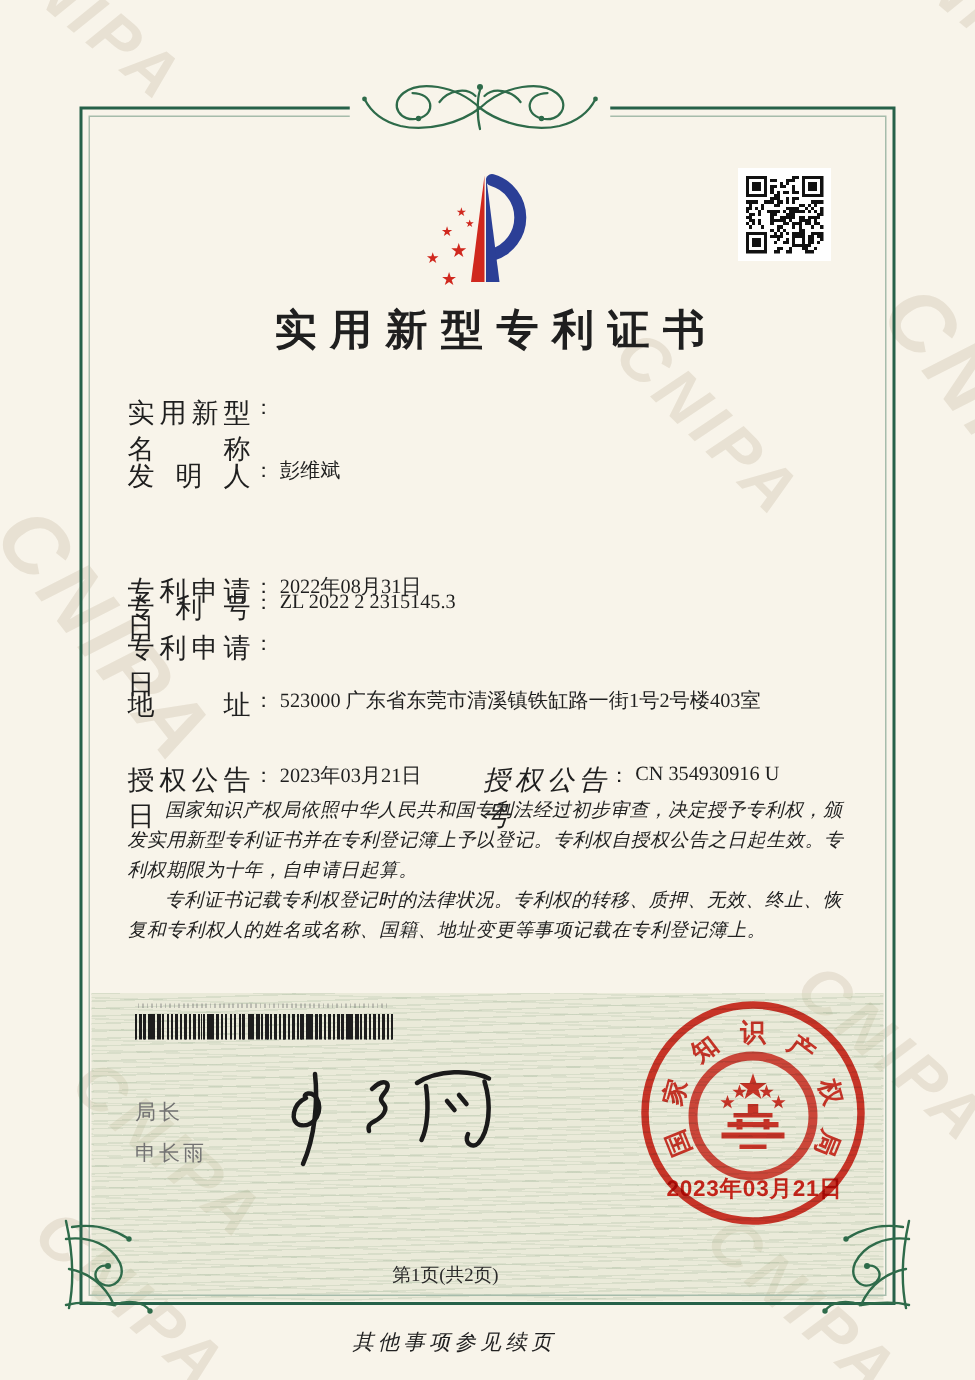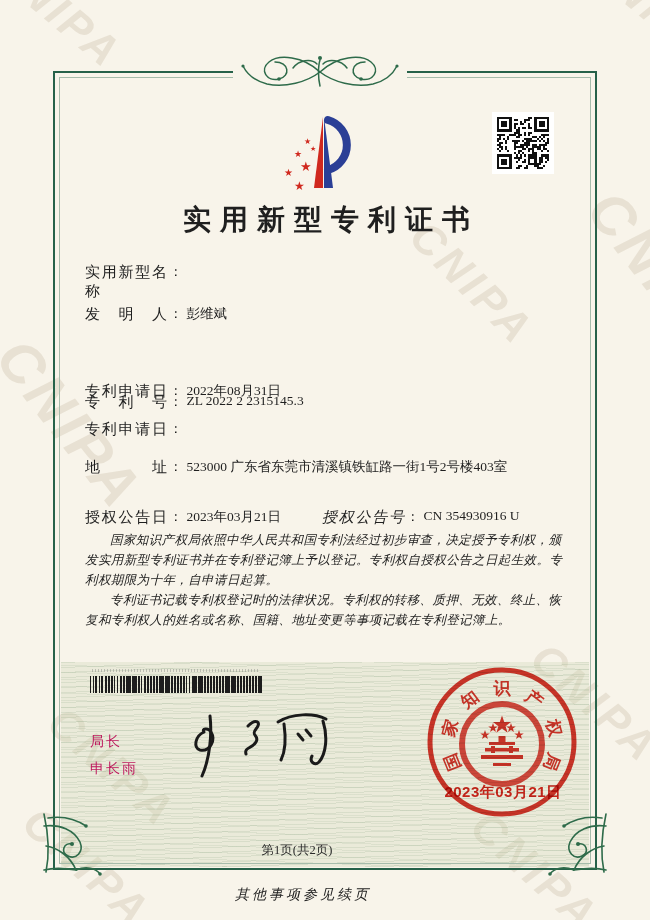--- a/index.html
+++ b/index.html
@@ -26,38 +26,38 @@
       repeating-linear-gradient(182deg, rgba(95,135,95,0.10) 0 1px, rgba(0,0,0,0) 1px 7px),
       rgba(205,215,182,0.33);}
 
   .cert-no{position:absolute;left:85px;top:110px;font-size:14px;letter-spacing:1px;}
 
   .title{position:absolute;left:6px;top:201px;width:650px;text-align:center;
          font-size:28px;font-weight:bold;letter-spacing:9px;}
 
   .row{position:absolute;left:85px;width:490px;height:20px;font-size:13.5px;display:flex;}
   .row .lbl{display:inline-block;width:82px;text-align:justify;text-align-last:justify;
-            font-size:15px;flex:none;}
+            font-size:18px;flex:none;}
   .row .colon{flex:none;margin:0 4px 0 2px;}
   .row .val{flex:none;white-space:nowrap;}
   .pair2{position:absolute;left:237px;top:0;display:flex;}
   .pair2 .lbl{width:82px;font-style:italic;}
 
   .para{position:absolute;left:85px;width:484px;font-size:12.5px;line-height:20px;
         font-style:italic;letter-spacing:0.4px;text-indent:2em;color:#222;}
 
   .microtext{position:absolute;left:92px;top:669px;width:168px;height:3px;opacity:.4;
         background:repeating-linear-gradient(90deg,#777 0 1px,transparent 1px 3px);}
   .barcode{position:absolute;left:90px;top:676px;width:172px;height:17px;
         background:
          repeating-linear-gradient(90deg,#1d1d1d 0 1.5px,transparent 1.5px 3px),
          repeating-linear-gradient(90deg,#1d1d1d 0 1px,transparent 1px 5.5px);}
 
   .officer{position:absolute;left:90px;font-size:14px;letter-spacing:2px;
-        font-family:"Liberation Sans","DejaVu Sans",sans-serif;color:#be185d;}
+        font-family:"Liberation Sans","DejaVu Sans",sans-serif;color:#737373;}
 
   .seal-wrap{position:absolute;left:422px;top:662px;width:160px;height:160px;
         mix-blend-mode:multiply;opacity:.93;}
   .seal-date{position:absolute;left:428px;top:783px;width:150px;text-align:center;
         font-size:15px;font-weight:bold;color:#d6281e;letter-spacing:0.5px;
         font-family:"Liberation Sans","DejaVu Sans",sans-serif;mix-blend-mode:multiply;}
 
   .page-indicator{position:absolute;left:-28px;top:842px;width:650px;text-align:center;
         font-size:12.5px;color:#2a2a2a;}
   .footer-note{position:absolute;left:-22px;top:886px;width:650px;text-align:center;

